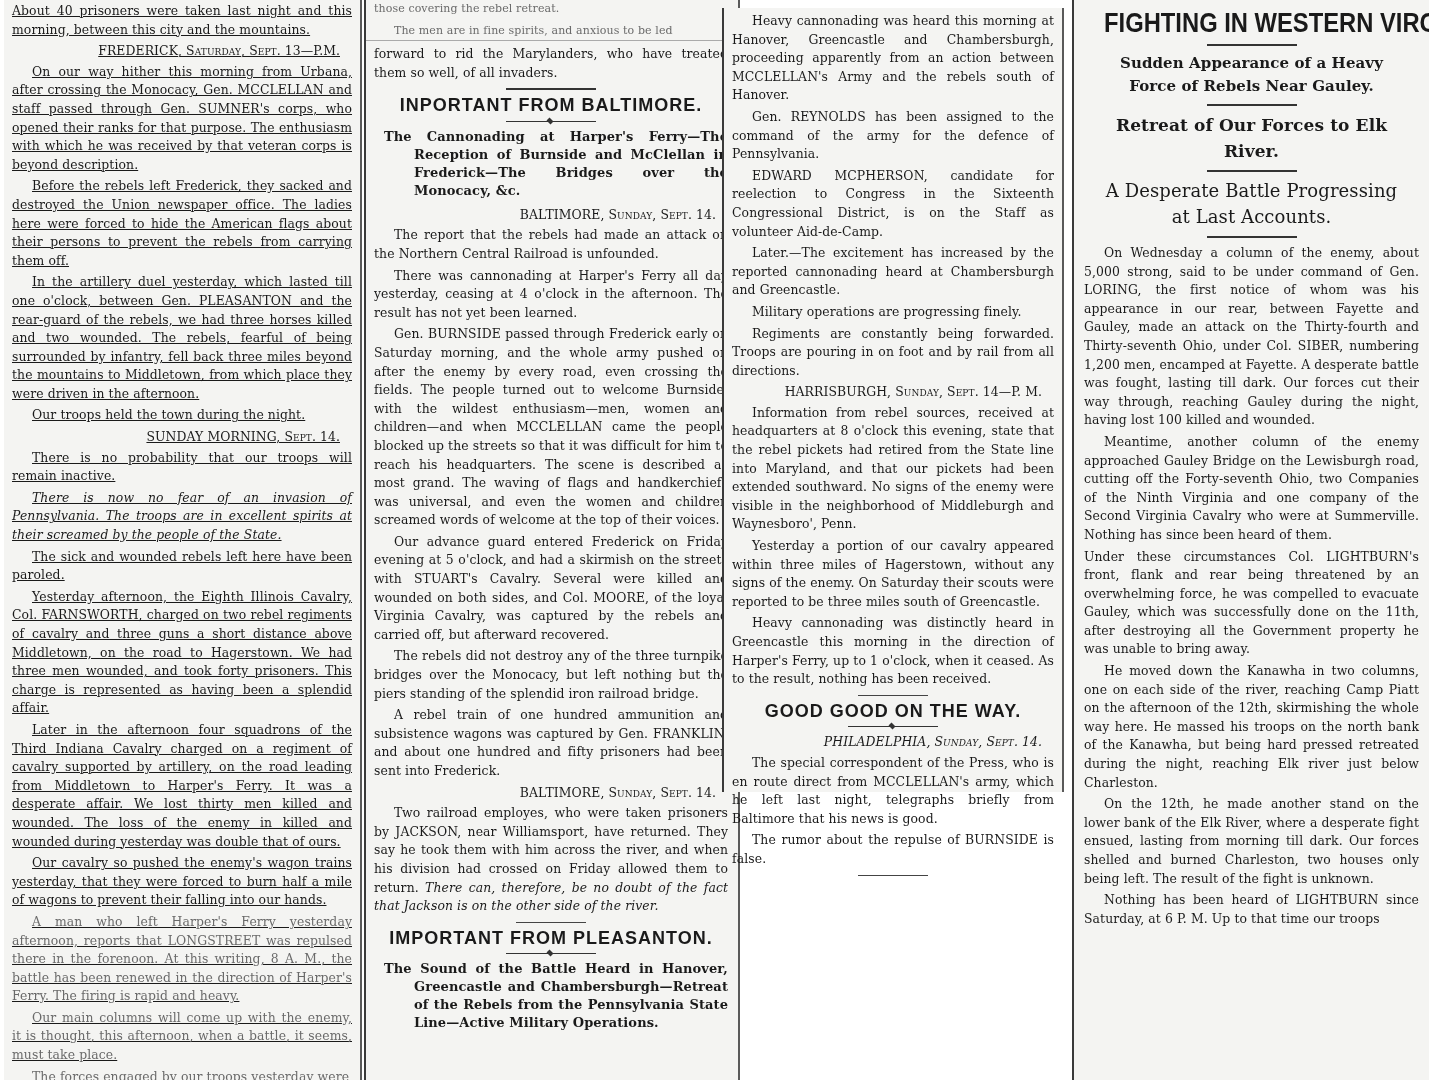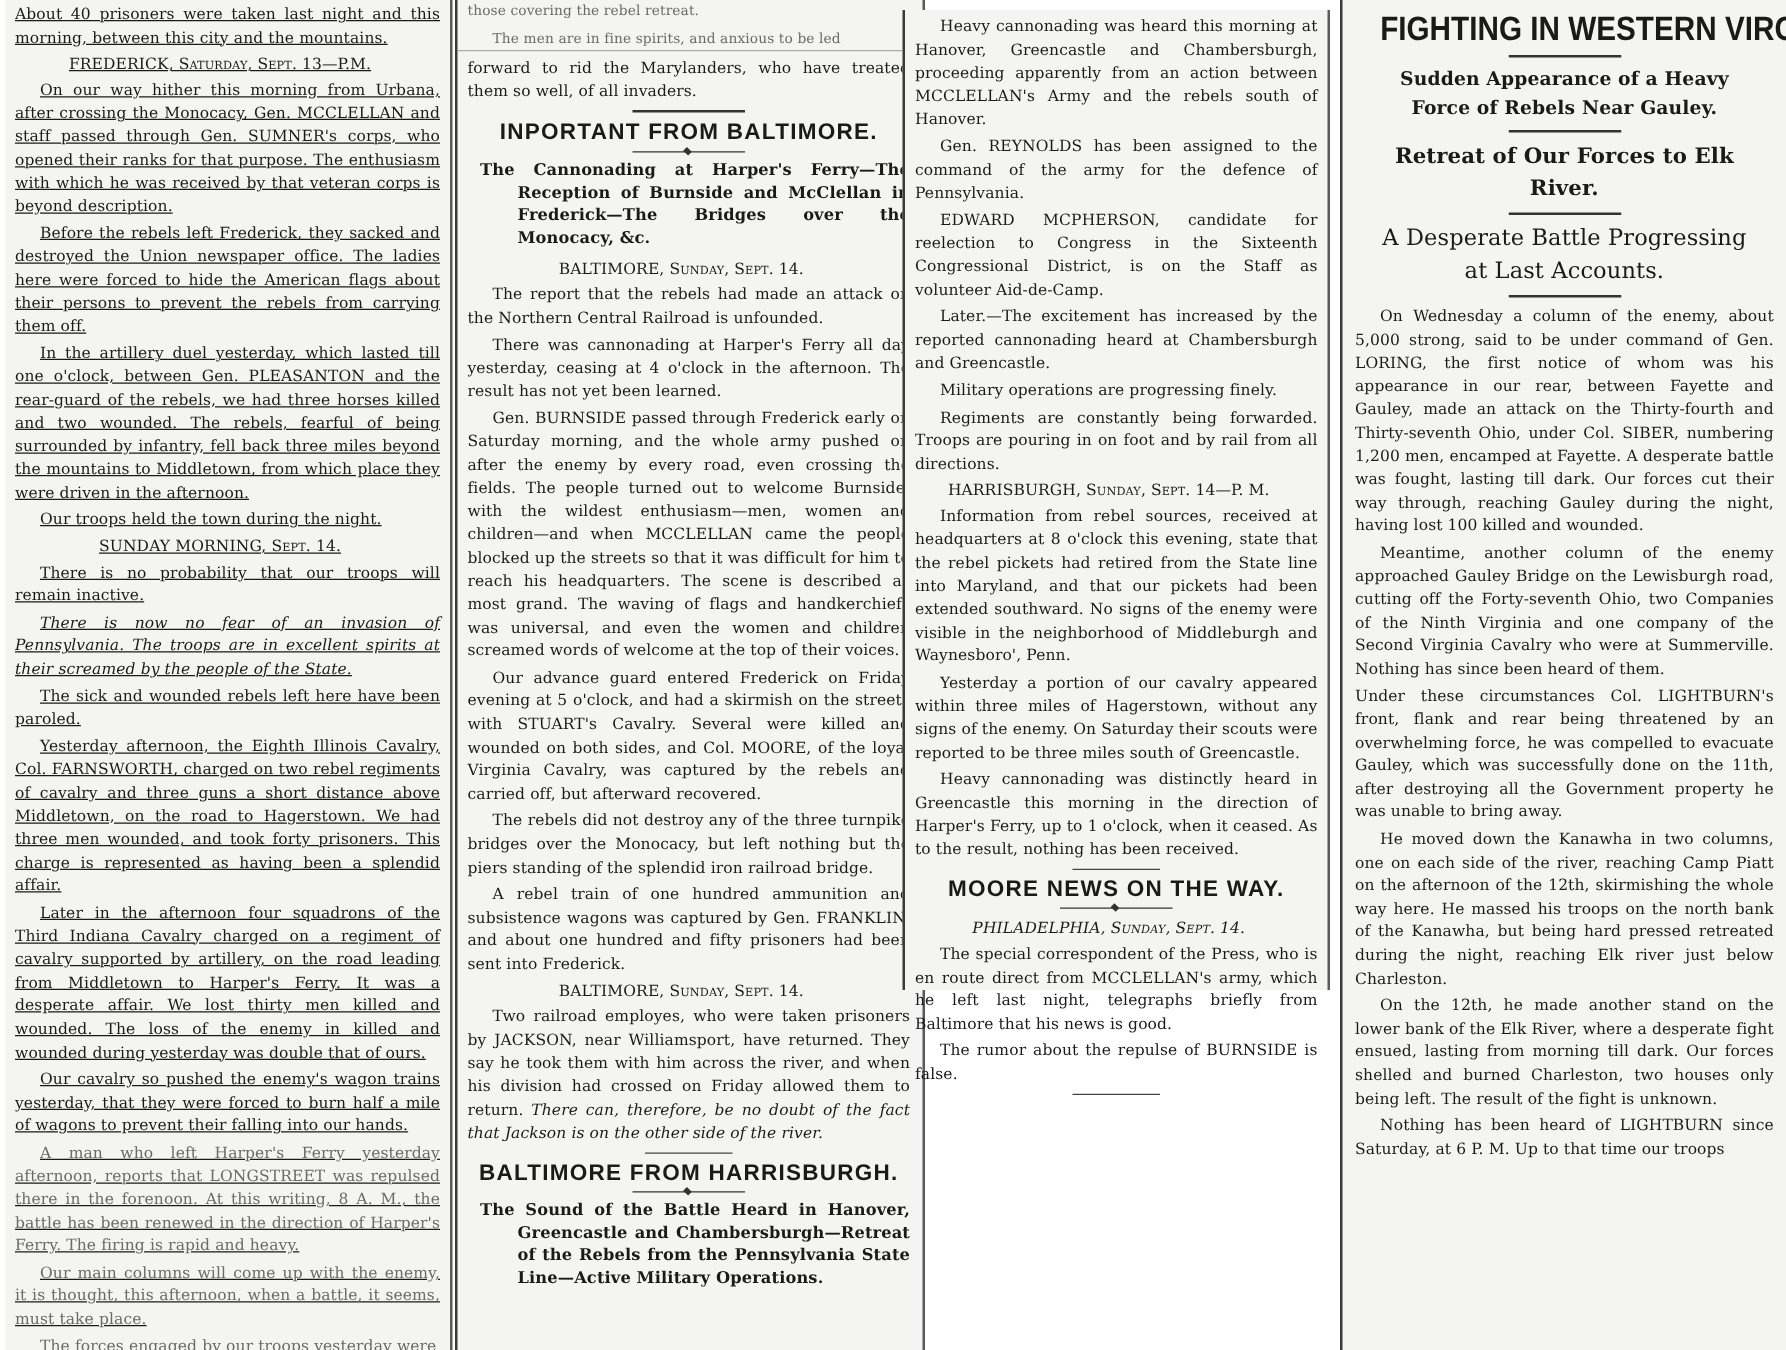--- a/index.html
+++ b/index.html
@@ -14,21 +14,21 @@
     position: absolute;
     box-sizing: border-box;
     background: #f4f4f2;
     font-size: 12.4px;
     line-height: 18.6px;
     text-align: justify;
     letter-spacing: 0.1px;
   }
   .col p { margin: 0 0 3px 0; text-indent: 20px; }
   .col p.noindent { text-indent: 0; }
-  .col .dateline { text-align: center; margin: 0 0 2px 0; padding-right: 12px; text-indent: 0; }
+  .col .dateline { text-align: right; margin: 0 0 2px 0; padding-right: 12px; text-indent: 0; }
   .col em { font-style: italic; }
   .rule-left { border-left: 2px solid #3a3a3a; }
   .rule-right { border-right: 2px solid #5a5a5a; }
   .headline {
     font-family: "Liberation Sans", "DejaVu Sans", sans-serif;
     font-weight: bold; text-align: center;
     font-size: 18px; letter-spacing: 1px;
     margin: 4px 0 4px 0;
     text-indent: 0;
   }
@@ -86,39 +86,39 @@
   <p class="dateline smallcaps">BALTIMORE, Sunday, Sept. 14.</p>
   <p>The report that the rebels had made an attack on the Northern Central Railroad is unfounded.</p>
   <p>There was cannonading at Harper's Ferry all day yesterday, ceasing at 4 o'clock in the afternoon. The result has not yet been learned.</p>
   <p>Gen. BURNSIDE passed through Frederick early on Saturday morning, and the whole army pushed on after the enemy by every road, even crossing the fields. The people turned out to welcome Burnside, with the wildest enthusiasm—men, women and children—and when MCCLELLAN came the people blocked up the streets so that it was difficult for him to reach his headquarters. The scene is described as most grand. The waving of flags and handkerchiefs was universal, and even the women and children screamed words of welcome at the top of their voices.</p>
   <p>Our advance guard entered Frederick on Friday evening at 5 o'clock, and had a skirmish on the streets with STUART's Cavalry. Several were killed and wounded on both sides, and Col. MOORE, of the loyal Virginia Cavalry, was captured by the rebels and carried off, but afterward recovered.</p>
   <p>The rebels did not destroy any of the three turnpike bridges over the Monocacy, but left nothing but the piers standing of the splendid iron railroad bridge.</p>
   <p>A rebel train of one hundred ammunition and subsistence wagons was captured by Gen. FRANKLIN, and about one hundred and fifty prisoners had been sent into Frederick.</p>
   <p class="dateline smallcaps">BALTIMORE, Sunday, Sept. 14.</p>
   <p><span>Two railroad employes, who were taken prisoners by JACKSON, near Williamsport, have returned. They say he took them with him across the river, and when his division had crossed on Friday allowed them to return.</span> <em>There can, therefore, be no doubt of the fact that Jackson is on the other side of the river.</em></p>
   <span class="divider short"></span>
-  <div class="headline">BALTIMORE FROM HARRISBURGH.</div>
+  <div class="headline">IMPORTANT FROM PLEASANTON.</div>
   <span class="divider orn"></span>
   <div class="subhead">The Sound of the Battle Heard in Hanover, Greencastle and Chambersburgh—Retreat of the Rebels from the Pennsylvania State Line—Active Military Operations.</div>
 
 </div>
 
 <div class="col rule-left rule-right" style="left:722px; top:8px; width:342px; height:784px; padding:4px 8px 0 8px;">
   <p>Heavy cannonading was heard this morning at Hanover, Greencastle and Chambersburgh, proceeding apparently from an action between MCCLELLAN's Army and the rebels south of Hanover.</p>
   <p>Gen. REYNOLDS has been assigned to the command of the army for the defence of Pennsylvania.</p>
   <p>EDWARD MCPHERSON, candidate for reelection to Congress in the Sixteenth Congressional District, is on the Staff as volunteer Aid-de-Camp.</p>
   <p>Later.—The excitement has increased by the reported cannonading heard at Chambersburgh and Greencastle.</p>
   <p>Military operations are progressing finely.</p>
   <p>Regiments are constantly being forwarded. Troops are pouring in on foot and by rail from all directions.</p>
   <p class="dateline smallcaps">HARRISBURGH, Sunday, Sept. 14—P. M.</p>
   <p>Information from rebel sources, received at headquarters at 8 o'clock this evening, state that the rebel pickets had retired from the State line into Maryland, and that our pickets had been extended southward. No signs of the enemy were visible in the neighborhood of Middleburgh and Waynesboro', Penn.</p>
   <p>Yesterday a portion of our cavalry appeared within three miles of Hagerstown, without any signs of the enemy. On Saturday their scouts were reported to be three miles south of Greencastle.</p>
   <p>Heavy cannonading was distinctly heard in Greencastle this morning in the direction of Harper's Ferry, up to 1 o'clock, when it ceased. As to the result, nothing has been received.</p>
   <span class="divider short"></span>
-  <div class="headline">MOORE NEWS ON THE WAY.</div>
+  <div class="headline">GOOD GOOD ON THE WAY.</div>
   <span class="divider orn"></span>
   <p class="dateline smallcaps" style="font-style:italic">PHILADELPHIA, Sunday, Sept. 14.</p>
   <p>The special correspondent of the Press, who is en route direct from MCCLELLAN's army, which he left last night, telegraphs briefly from Baltimore that his news is good.</p>
   <p>The rumor about the repulse of BURNSIDE is false.</p>
   <span class="divider short"></span>
 </div>
 
 <div class="col rule-left" style="left:1072px; top:0; width:357px; height:1080px; padding:4px 10px 0 10px;">
   <div class="headline big">FIGHTING IN WESTERN VIRGINIA</div>
   <span class="divider"></span>

